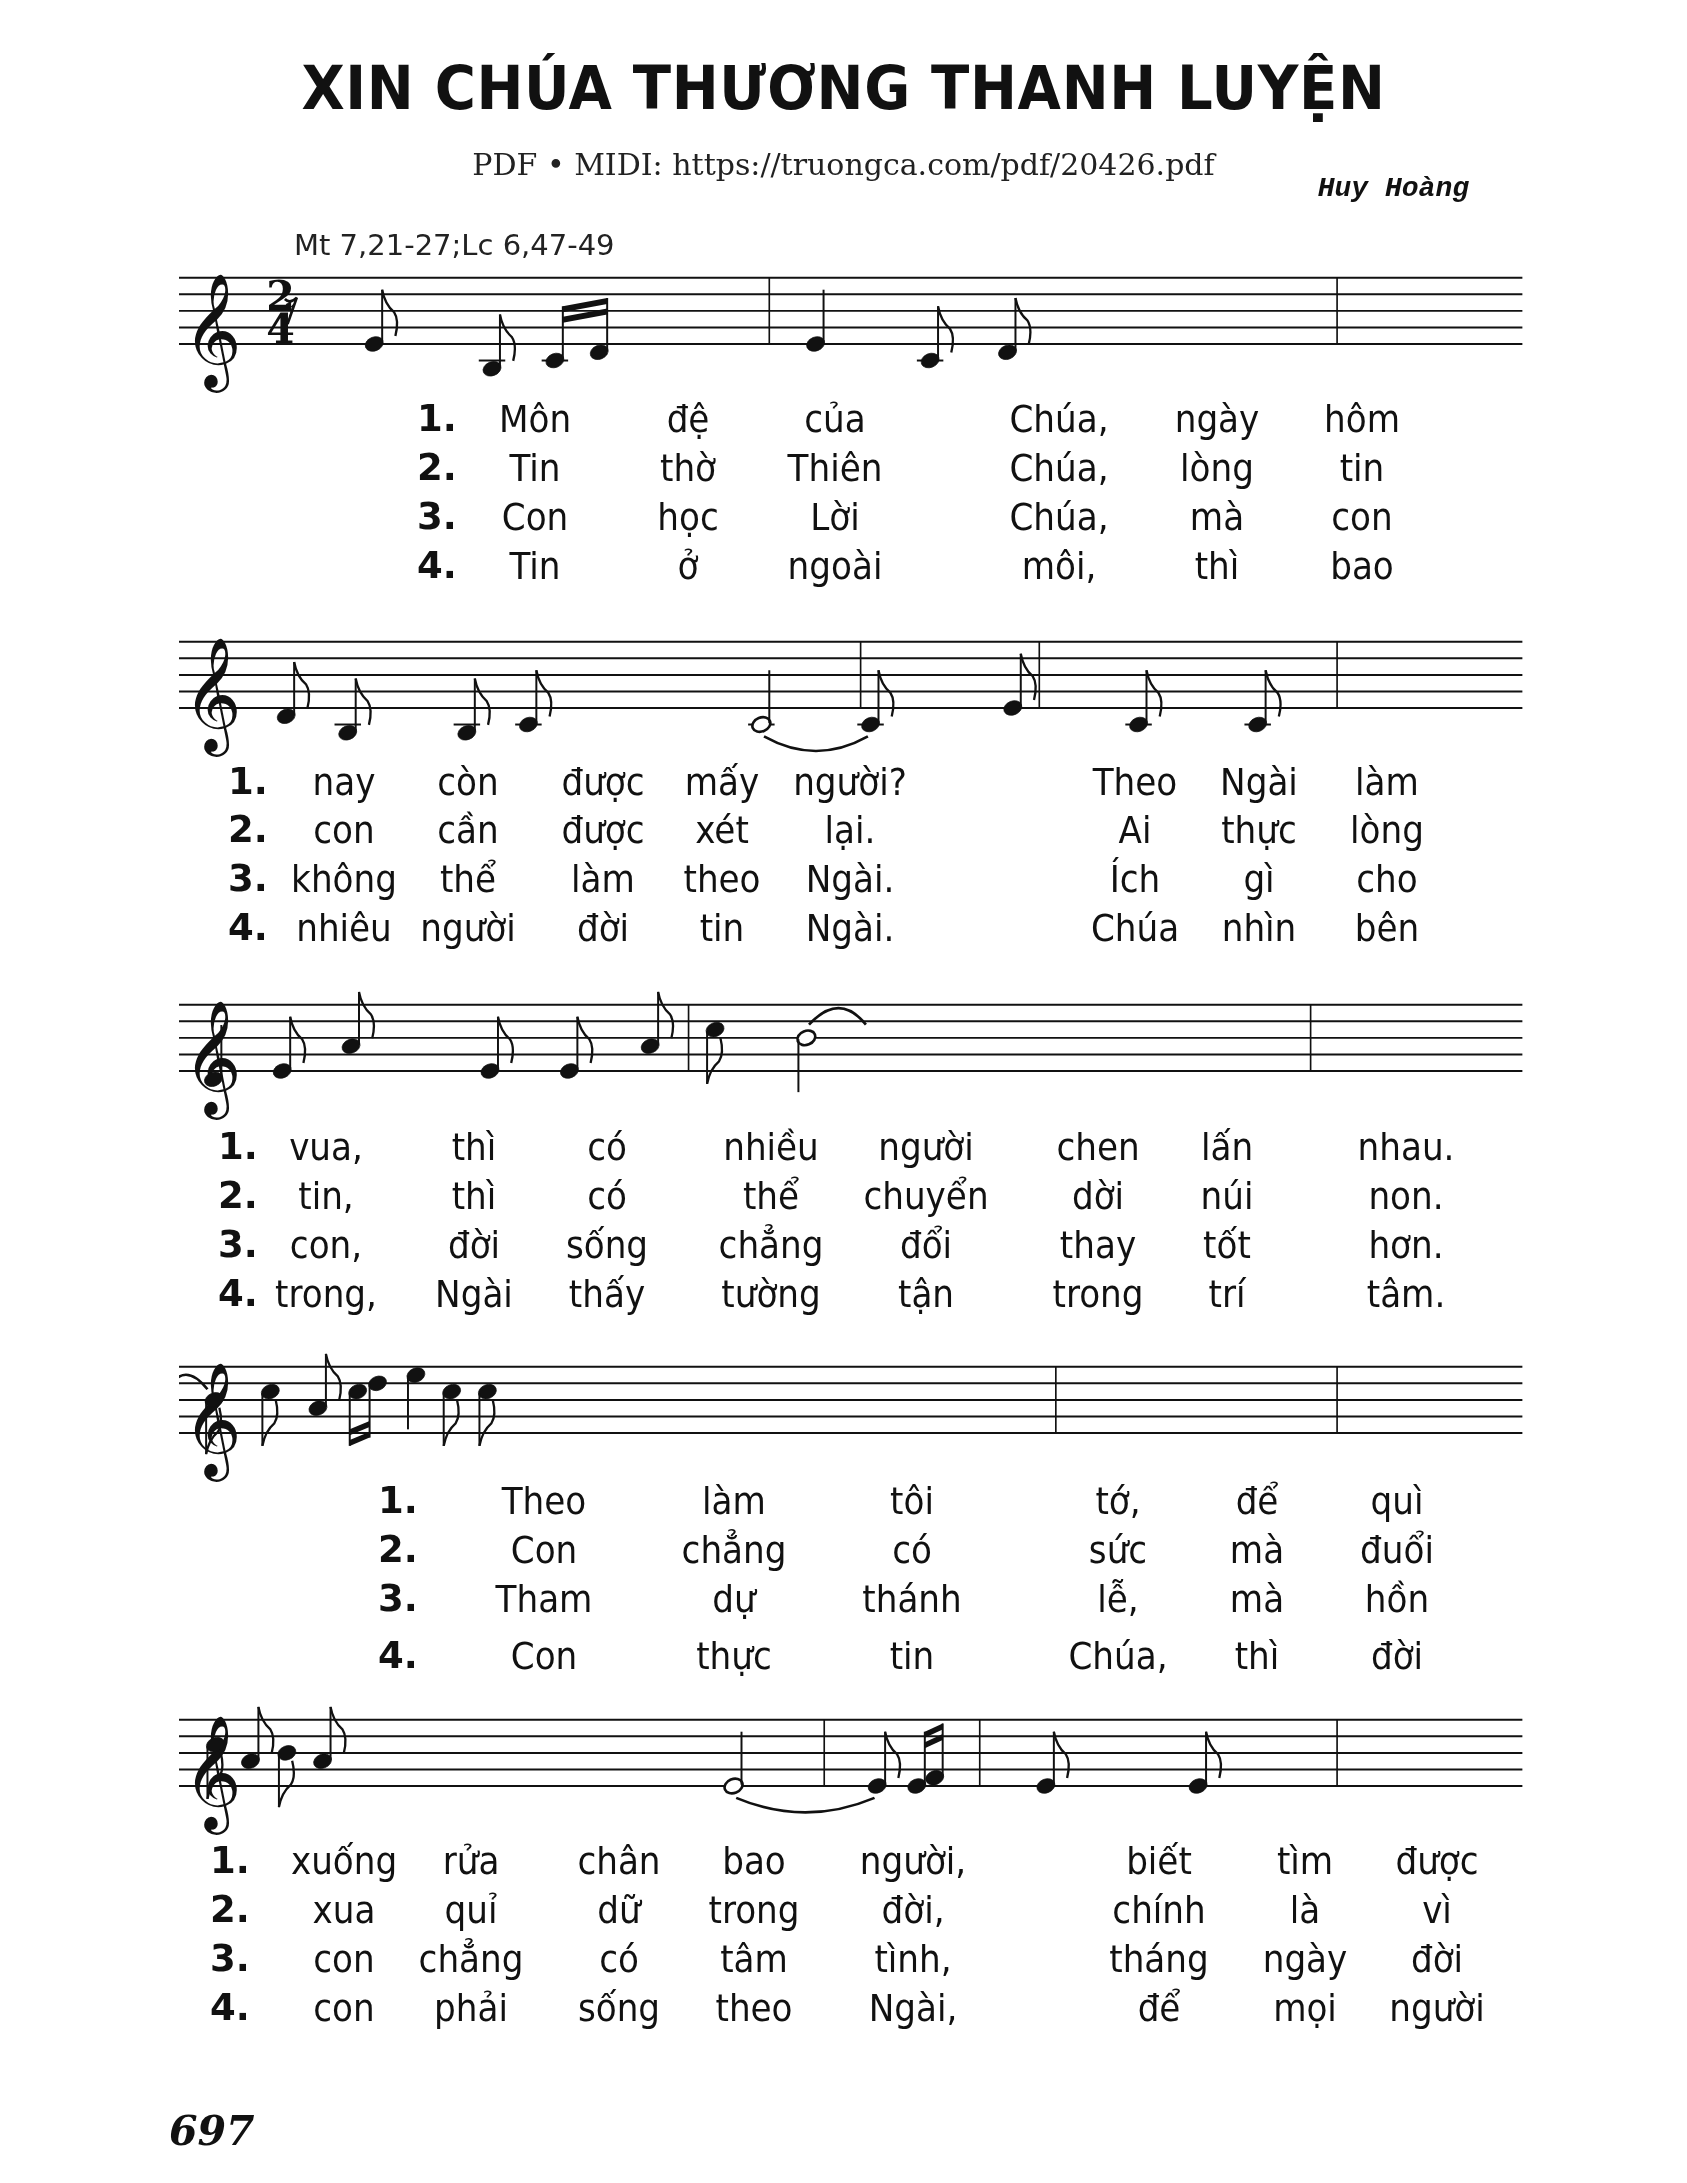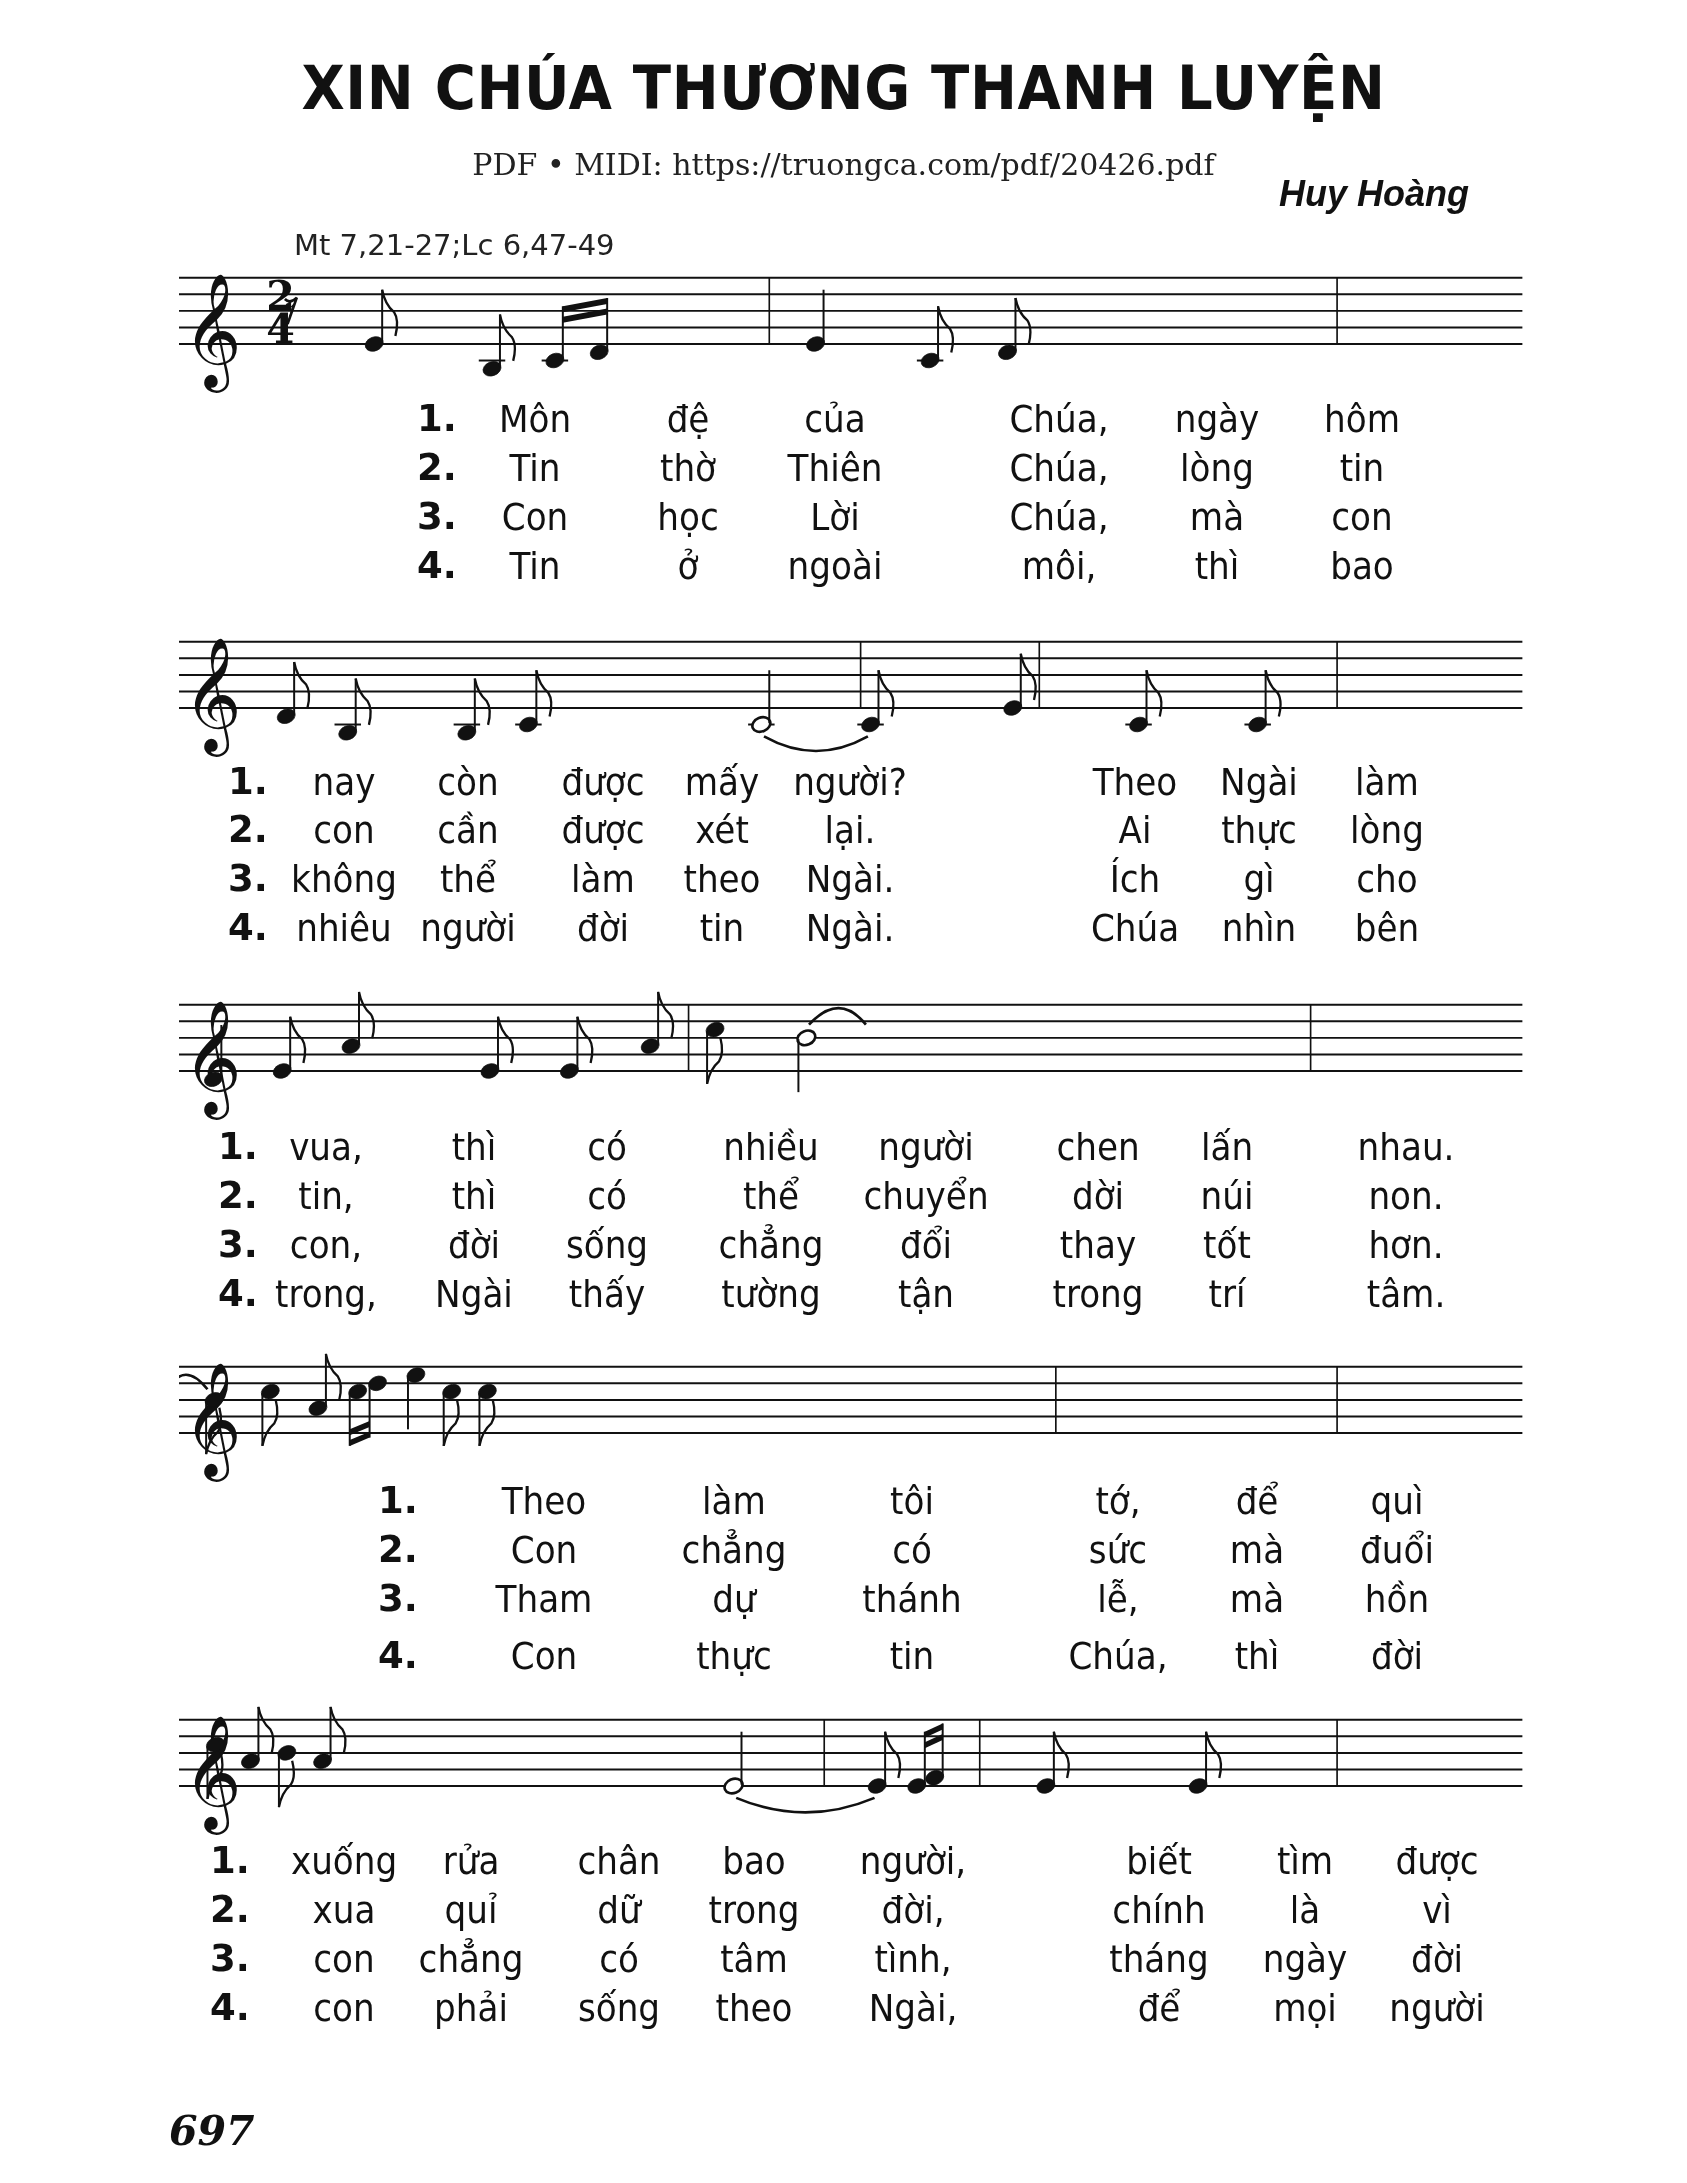--- a/index.html
+++ b/index.html
@@ -1,19 +1,19 @@
 <!DOCTYPE html>
 <html style="font-size:10.6px"><head>
 <meta charset="utf-8">
 <style>
   html, body { margin:0; padding:0; background:#ffffff; }
   body { width:1687px; height:2183px; position:relative; overflow:hidden; color:#111; font-family:"DejaVu Sans", sans-serif; }
   .title { position:absolute; left:0; width:1687px; top:52px; text-align:center; font-family:"DejaVu Sans", sans-serif; font-size:61px; font-weight:bold; letter-spacing:0.7px; transform:scaleX(0.92); }
   .source { position:absolute; left:0; width:1687px; top:147px; text-align:center; font-family:"DejaVu Serif", serif; font-size:30px; color:#222; }
-  .composer { position:absolute; right:218px; top:173px; font-family:Liberation Sans, sans-serif; font-size:36px; font-weight:bold; font-style:italic; }
+  .composer { position:absolute; right:218px; top:173px; font-family:Liberation Mono, monospace; font-size:28px; font-weight:bold; font-style:italic; }
   .ref { position:absolute; left:294px; top:228px; font-family:"DejaVu Sans", sans-serif; font-size:29px; color:#222; }
   .system { position:absolute; left:179px; width:1343px; }
   .lyric-row { position:absolute; left:0; height:46px; width:1343px; }
   .syl { position:absolute; font-family:"DejaVu Sans", sans-serif; font-size:38px; transform:translateX(-50%) scaleX(0.9); white-space:nowrap; }
   .vnum { position:absolute; font-family:"DejaVu Sans", sans-serif; font-weight:bold; font-size:37px; white-space:nowrap; }
   .pagenum { position:absolute; left:169px; top:2107px; font-family:"DejaVu Serif", serif; font-size:41px; font-weight:bold; font-style:italic; }
 </style>
 </head>
 <body>
 

